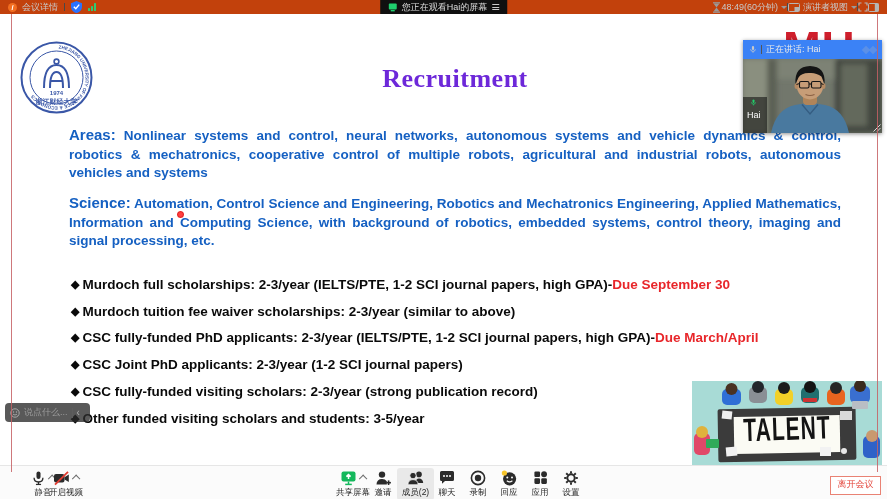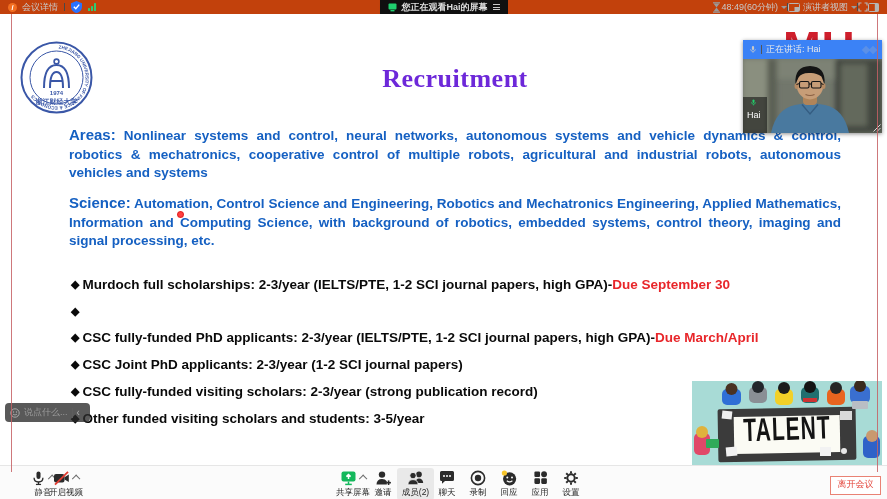--- a/index.html
+++ b/index.html
@@ -11,21 +11,21 @@
           display:flex;align-items:center;padding:0 8px;box-sizing:border-box;z-index:50;
           color:#c9c9c9;font-size:9px;gap:6px;}
   .tb-group{display:flex;align-items:center;gap:5px;}
   .tb-div{width:1px;height:8px;background:#484848;}
   .info-badge{width:9px;height:9px;border-radius:50%;background:#f26d21;color:#fff;
               font-size:7px;line-height:9px;text-align:center;font-style:italic;font-weight:bold;}
   .sigbars{display:flex;align-items:flex-end;gap:1px;height:8px;}
   .sigbars i{display:block;width:2px;background:#2ecc71;border-radius:.5px;}
   .sigbars i:nth-child(1){height:3px}.sigbars i:nth-child(2){height:5px}.sigbars i:nth-child(3){height:8px}
   .tb-center{position:absolute;left:50%;transform:translateX(-50%);top:0;height:14px;
-             background:#101010;display:flex;align-items:center;gap:5px;padding:0 8px;color:#dedede;font-weight:bold;}
+             background:#101010;display:flex;align-items:center;gap:5px;padding:0 8px;color:#dedede;}
   .menu-ic{display:inline-flex;flex-direction:column;gap:1.5px;cursor:pointer;}
   .menu-ic i{display:block;width:7px;height:1px;background:#c9c9c9;}
   .tb-right{margin-left:auto;display:flex;align-items:center;}
   .caret-down{width:0;height:0;border-left:3px solid transparent;border-right:3px solid transparent;
               border-top:3.5px solid #9a9a9a;}
   .tb-btn{display:flex;align-items:center;gap:3px;cursor:pointer;}
 
   
   .slide{position:absolute;left:0;top:14px;right:0;bottom:34px;background:#ffffff;z-index:1;}
   .edge-line{position:absolute;top:14px;width:1px;height:458px;background:rgba(197,96,100,.85);z-index:35;}
@@ -193,20 +193,21 @@
     <p class="blue-para para-majors"><span class="para-label">Science:</span><span> Automation, Control Science and Engineering, Robotics and Mechatronics Engineering, Applied Mathematics, Information and Computing Science, with background of robotics, embedded systems, control theory, imaging and signal processing, etc.</span></p>
 
     <div class="bullets">
       <div class="bullet-row">
           <span class="bullet-glyph">◆</span>
           <span>Murdoch full scholarships:  2-3/year (IELTS/PTE, 1-2 SCI journal papers, high GPA)-</span>
           <span class="bullet-due">Due September 30</span>
         </div>
       <div class="bullet-row">
           <span class="bullet-glyph">◆</span>
+          <span>Murdoch tuition fee waiver scholarships: 2-3/year (similar to above)</span>
           <span class="bullet-due"></span>
         </div>
       <div class="bullet-row">
           <span class="bullet-glyph">◆</span>
           <span>CSC fully-funded PhD applicants: 2-3/year (IELTS/PTE, 1-2 SCI journal papers, high GPA)-</span>
           <span class="bullet-due">Due March/April</span>
         </div>
       <div class="bullet-row">
           <span class="bullet-glyph">◆</span>
           <span>CSC Joint PhD applicants: 2-3/year (1-2 SCI journal papers)</span>

